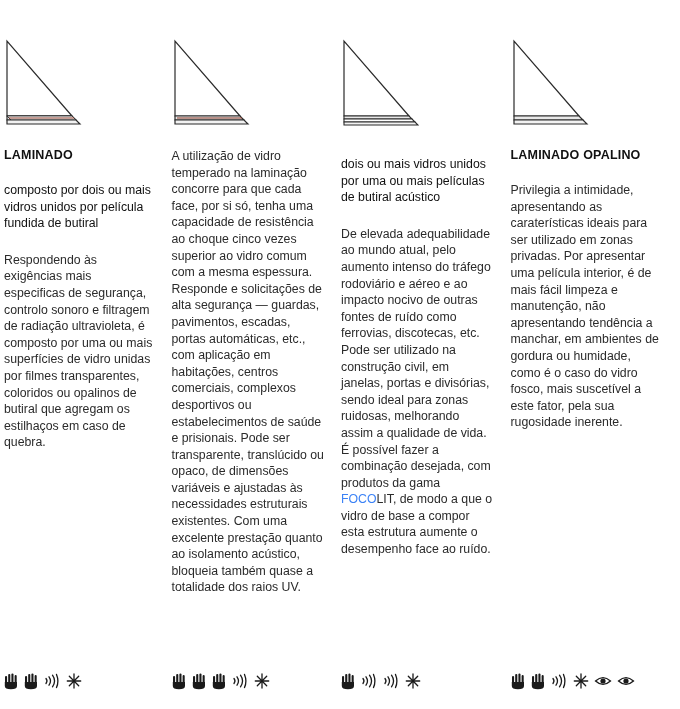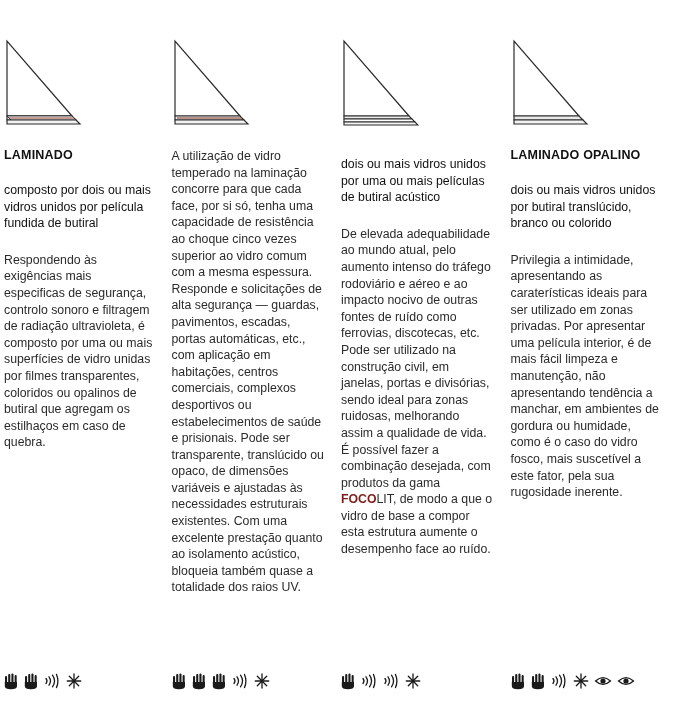--- a/index.html
+++ b/index.html
@@ -54,21 +54,21 @@
     line-height: 16.6px;
     margin: 8px 0 20px 0;
   }
   .body {
     font-size: 12.3px;
     font-weight: normal;
     color: #2b2b2b;
     line-height: 16.6px;
     margin: 0;
   }
-  .body b { font-weight: bold; color: #7f1d1d; }
+  .body b { font-weight: normal; color: #3b82f6; }
   .icons {
     position: absolute;
     top: 672px;
     display: flex;
     flex-direction: row;
     align-items: center;
     gap: 5px;
   }
   .icons svg { display: block; }
 </style>
@@ -239,21 +239,20 @@
 
     <div class="col">
       <div class="fig">
         <svg width="78" height="90" viewBox="0 0 78 90">
           <polygon points="3,3 3,78 68,78" fill="#ffffff" stroke="#2b2b2b" stroke-width="1.2"></polygon>
           <polygon points="3,78 68,78 72,82 3,82" fill="#e8e8e8" stroke="#2b2b2b" stroke-width="1.2"></polygon>
           <polygon points="3,82 72,82 76,86 3,86" fill="#f2f2f2" stroke="#2b2b2b" stroke-width="1.2"></polygon>
         </svg>
       </div>
       <div class="title">LAMINADO OPALINO</div>
-      <div class="subtitle">dois ou mais vidros unidos por butiral translúcido, branco ou colorido</div>
       <div class="body">Privilegia a intimidade, apresentando as caraterísticas ideais para ser utilizado em zonas privadas. Por apresentar uma película interior, é de mais fácil limpeza e manutenção, não apresentando tendência a manchar, em ambientes de gordura ou humidade, como é o caso do vidro fosco, mais suscetível a este fator, pela sua rugosidade inerente.</div>
       <div class="icons">
         <svg width="15" height="18" viewBox="0 0 15 18">
             <g fill="#1a1a1a">
               <rect x="1" y="4" width="2.1" height="9" rx="1"></rect>
               <rect x="4.2" y="2" width="2.1" height="11" rx="1"></rect>
               <rect x="7.4" y="1.5" width="2.1" height="11.5" rx="1"></rect>
               <rect x="10.6" y="3" width="2.1" height="10" rx="1"></rect>
               <path d="M0.8 10 L13 10 L13 14 Q13 17.3 6.9 17.3 Q0.8 17.3 0.8 14 Z"></path>
             </g>

